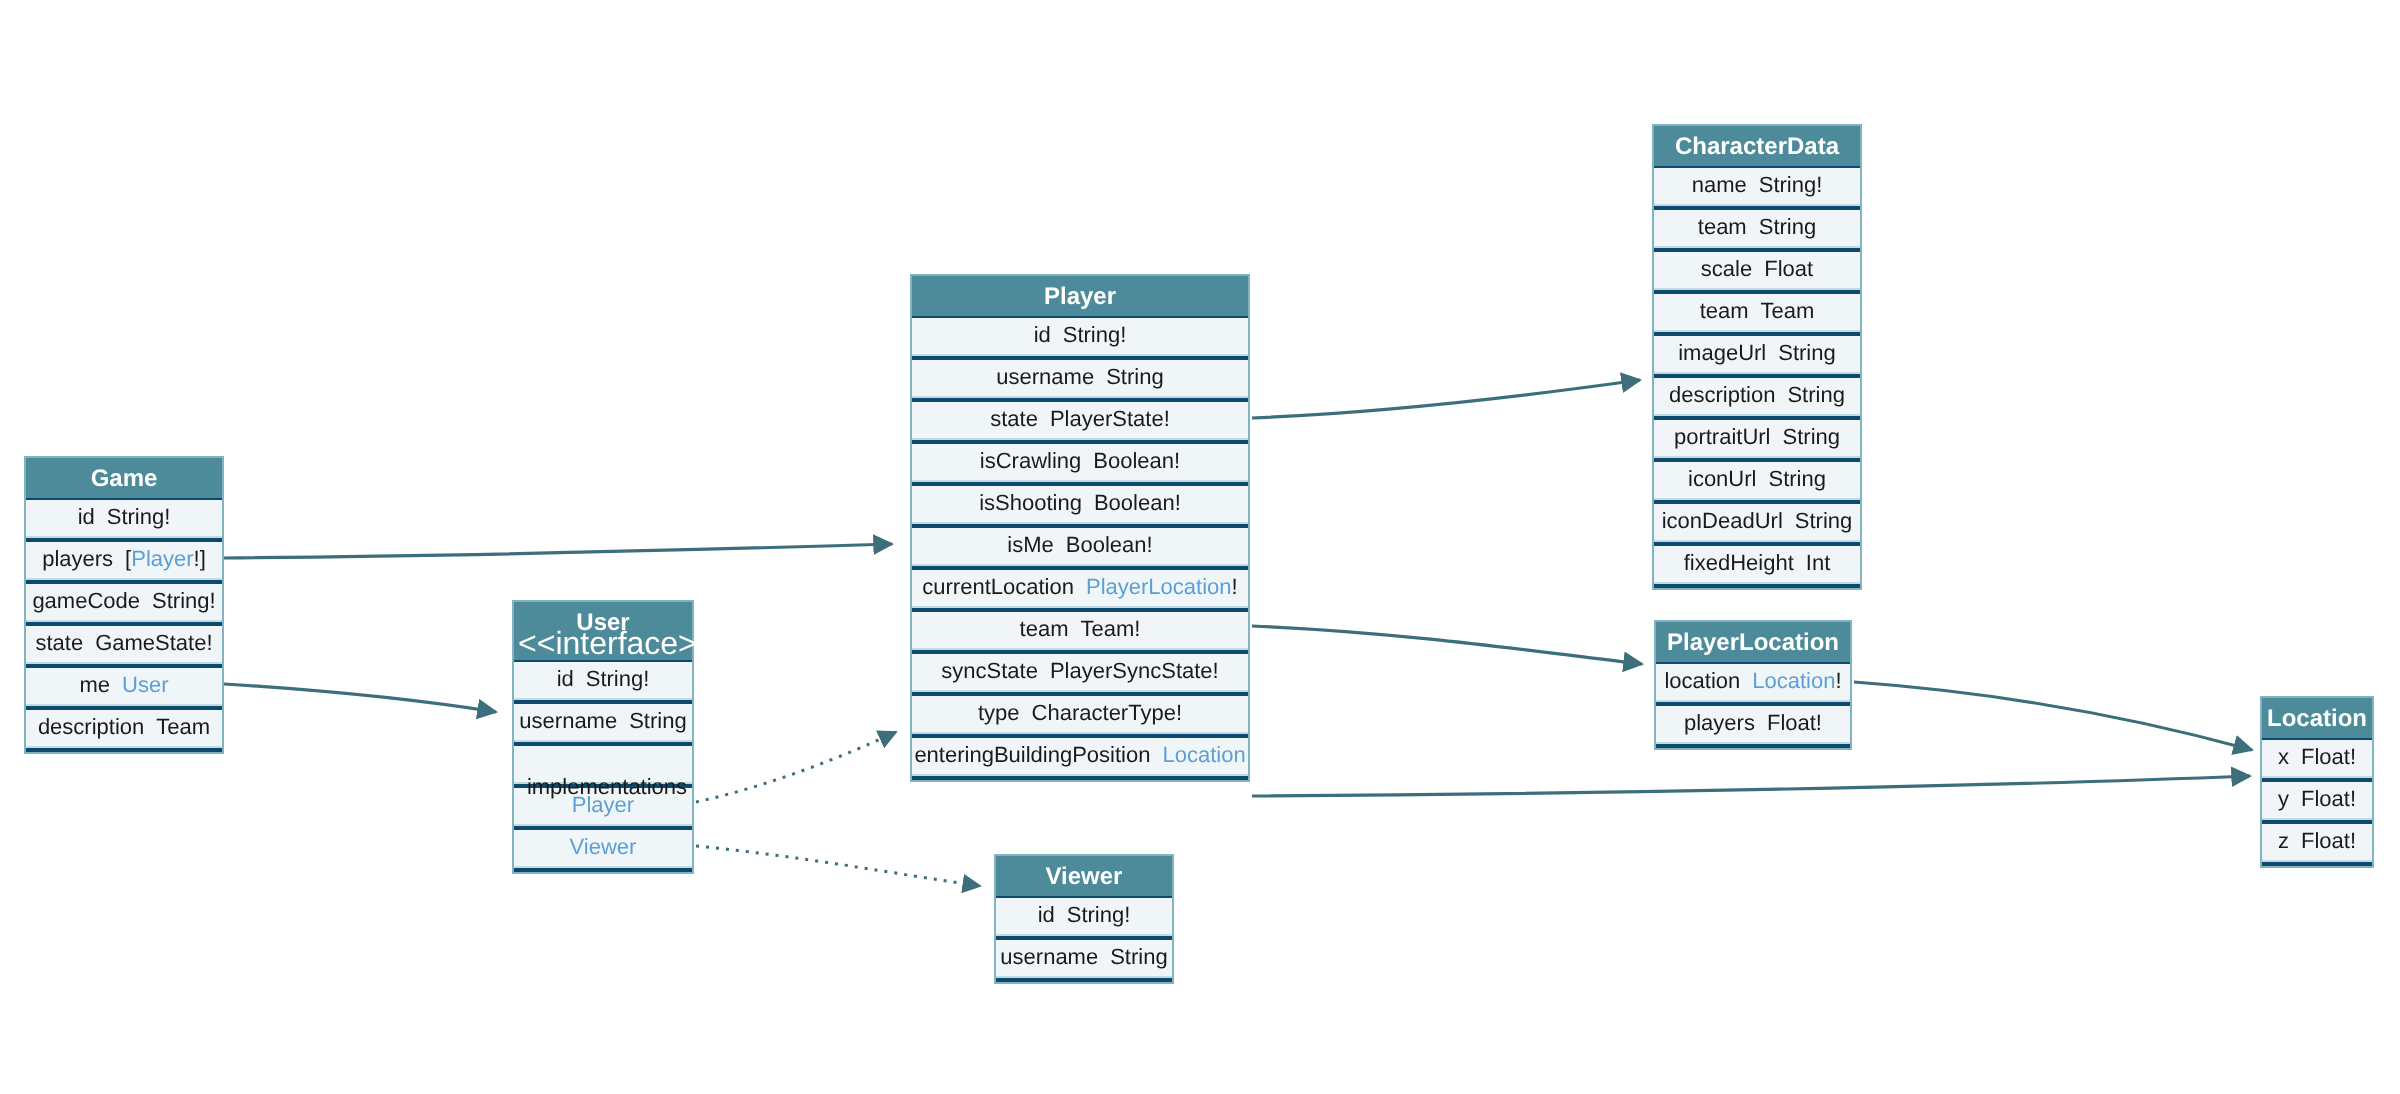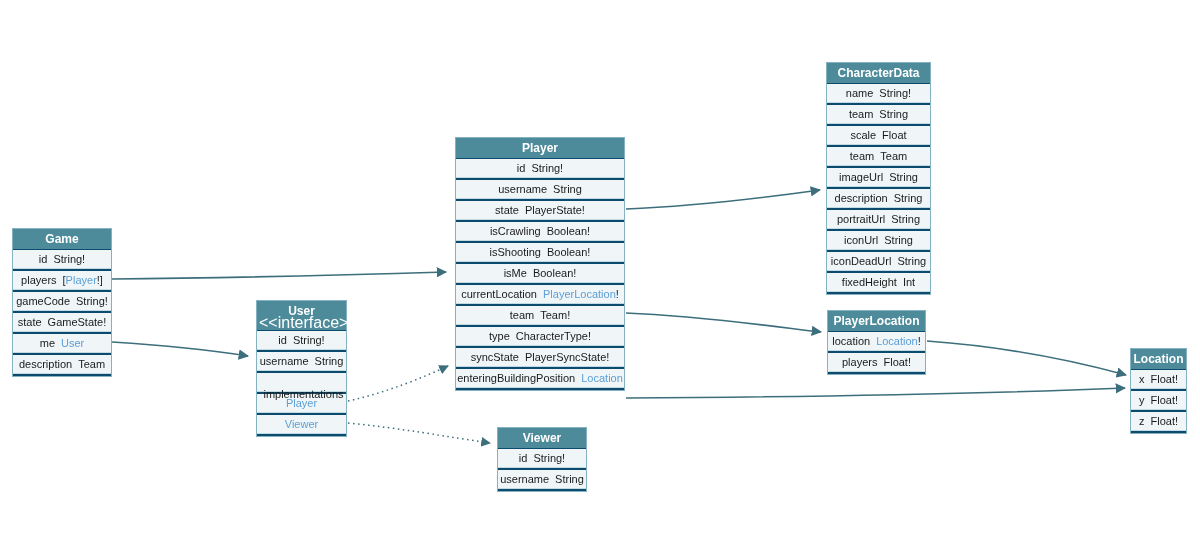--- a/index.html
+++ b/index.html
@@ -155,26 +155,26 @@
         </div>
         <div class="row">
           <span class="fname">currentLocation</span>
           <span class="ftype"><span class="link">PlayerLocation</span><span>!</span></span>
         </div>
         <div class="row">
           <span class="fname">team</span>
           <span class="ftype"><span>Team!</span></span>
         </div>
         <div class="row">
+          <span class="fname">syncState</span>
+          <span class="ftype"><span>PlayerSyncState!</span></span>
+        </div>
+        <div class="row">
           <span class="fname">type</span>
           <span class="ftype"><span>CharacterType!</span></span>
-        </div>
-        <div class="row">
-          <span class="fname">syncState</span>
-          <span class="ftype"><span>PlayerSyncState!</span></span>
         </div>
         <div class="row">
           <span class="fname">enteringBuildingPosition</span>
           <span class="ftype"><span class="link">Location</span></span>
         </div>
       </div>
     </div>
     <div class="node" style="left: 497px; top: 427px; width: 90px;">
       <div class="node-header">
         <div class="node-title">Viewer</div>

